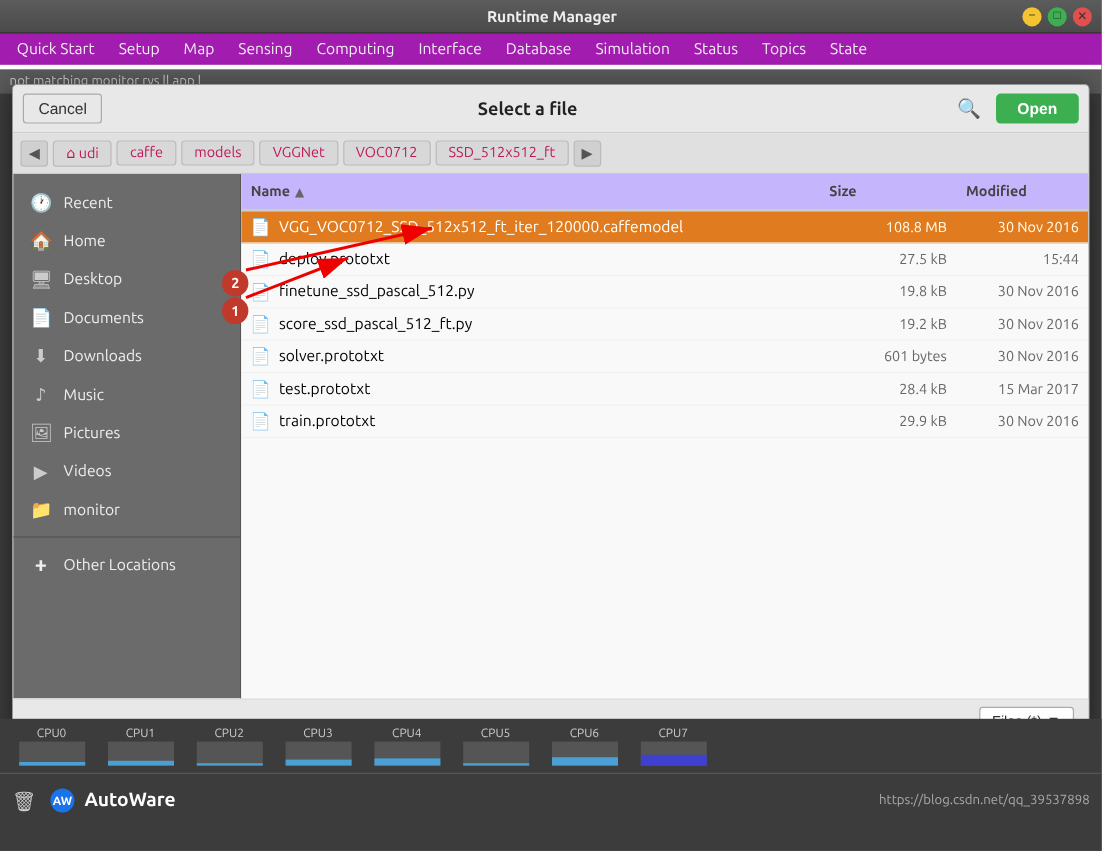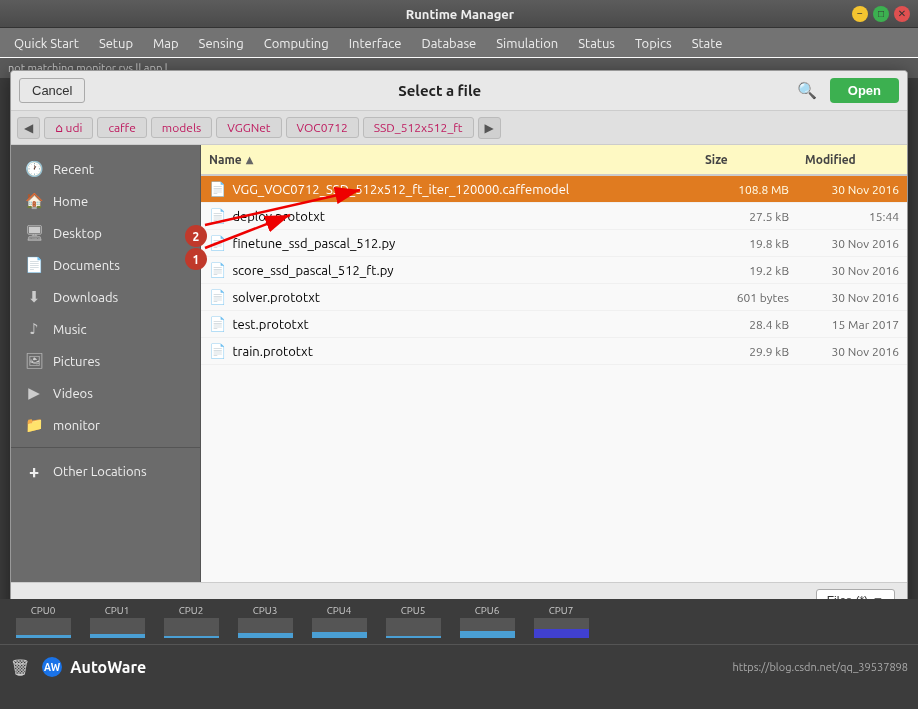--- a/index.html
+++ b/index.html
@@ -30,26 +30,26 @@
       border: none; cursor: pointer;
       display: flex; align-items: center; justify-content: center;
       font-size: 10px; color: #333;
     }
     .win-btn.minimize { background: #f4c430; }
     .win-btn.maximize { background: #3cb050; }
     .win-btn.close { background: #e05050; }
 
     
     .menu-bar {
-      background: #737373;
+      background: #a21caf;
       height: 30px;
       display: flex;
       align-items: center;
       padding: 0 4px;
-      border-bottom: 1px solid #ffffff;
+      border-bottom: 4px solid #ffffff;
     }
     .menu-item {
       color: #eee;
       padding: 4px 10px;
       font-size: 13px;
       cursor: pointer;
       border-radius: 3px;
     }
 
     
@@ -206,23 +206,24 @@
 
     
     .file-list-area {
       flex: 1;
       background: #f9f9f9;
       display: flex;
       flex-direction: column;
     }
     .file-list-header {
       display: flex;
-      background: #fef9c3;
+      background: #c4b5fd;
       border-bottom: 2px solid #ccc;
       padding: 4px 0;
+      gap: 14px;
     }
     .col-header {
       font-size: 12px;
       font-weight: bold;
       color: #444;
       padding: 4px 8px;
       display: flex;
       align-items: center;
       gap: 4px;
       cursor: pointer;

